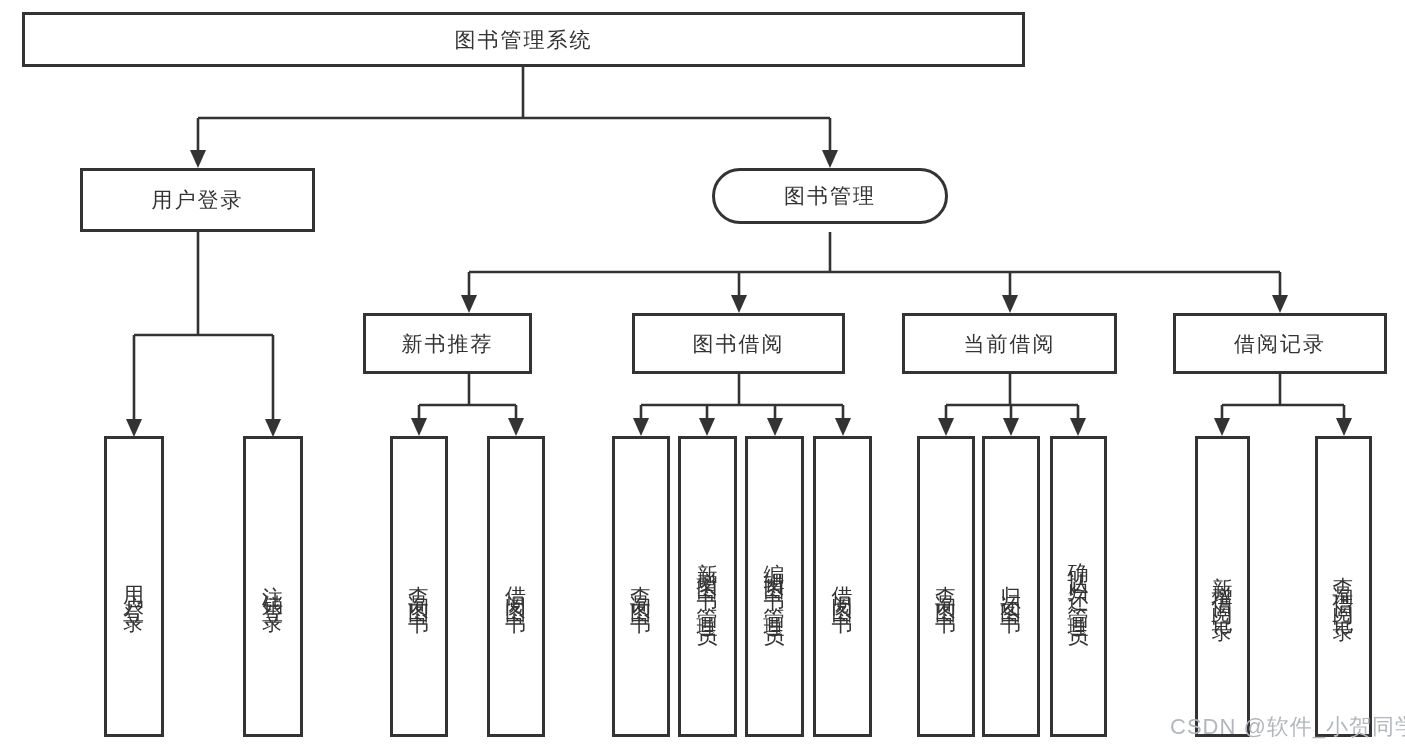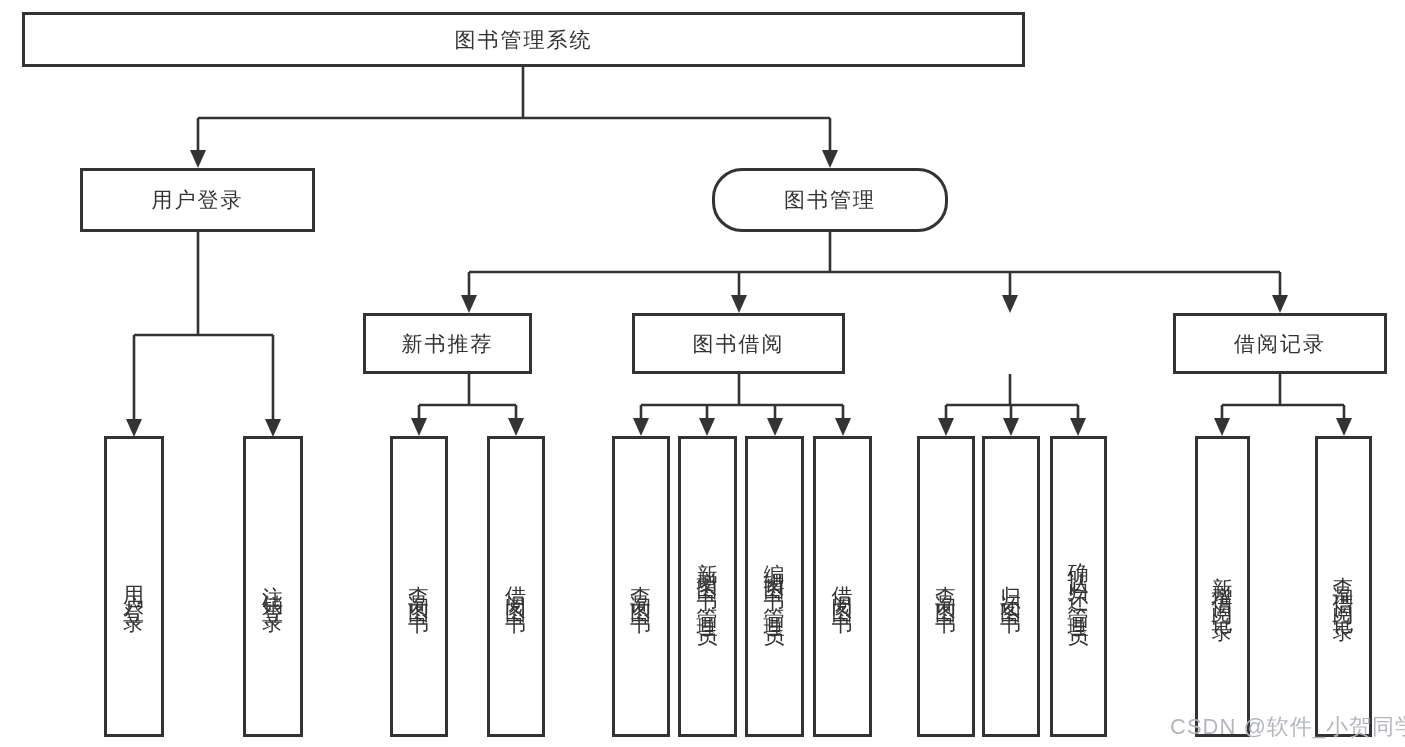--- a/index.html
+++ b/index.html
@@ -110,29 +110,32 @@
     </g>
   </svg>
 
   <div class="node hbox" style="left:22px; top:12px; width:1003px; height:55px;">
     <span>图书管理系统</span>
   </div>
 
   <div class="node hbox" style="left:80px; top:168px; width:235px; height:64px;">
     <span>用户登录</span>
   </div>
-  <div class="node hbox" style="left:712px; top:168px; width:236px; height:64px;border-radius:30px;">
+  <div class="node hbox" style="left:712px; top:168px; width:236px; height:56px;border-radius:30px;">
     <span>图书管理</span>
   </div>
 
   <div class="node hbox" style="left:363px; top:313px; width:169px; height:61px;">
     <span>新书推荐</span>
   </div>
   <div class="node hbox" style="left:632px; top:313px; width:213px; height:61px;">
     <span>图书借阅</span>
+  </div>
+  <div class="node hbox" style="left:902px; top:313px; width:215px; height:61px;">
+    <span>当前借阅</span>
   </div>
   <div class="node hbox" style="left:1173px; top:313px; width:214px; height:61px;">
     <span>借阅记录</span>
   </div>
 
   <div class="node vbox" style="left:104px; top:436px; width:60px; height:301px;">
     <span>用户登录</span>
   </div>
   <div class="node vbox" style="left:243px; top:436px; width:60px; height:301px;">
     <span>注销登录</span>

